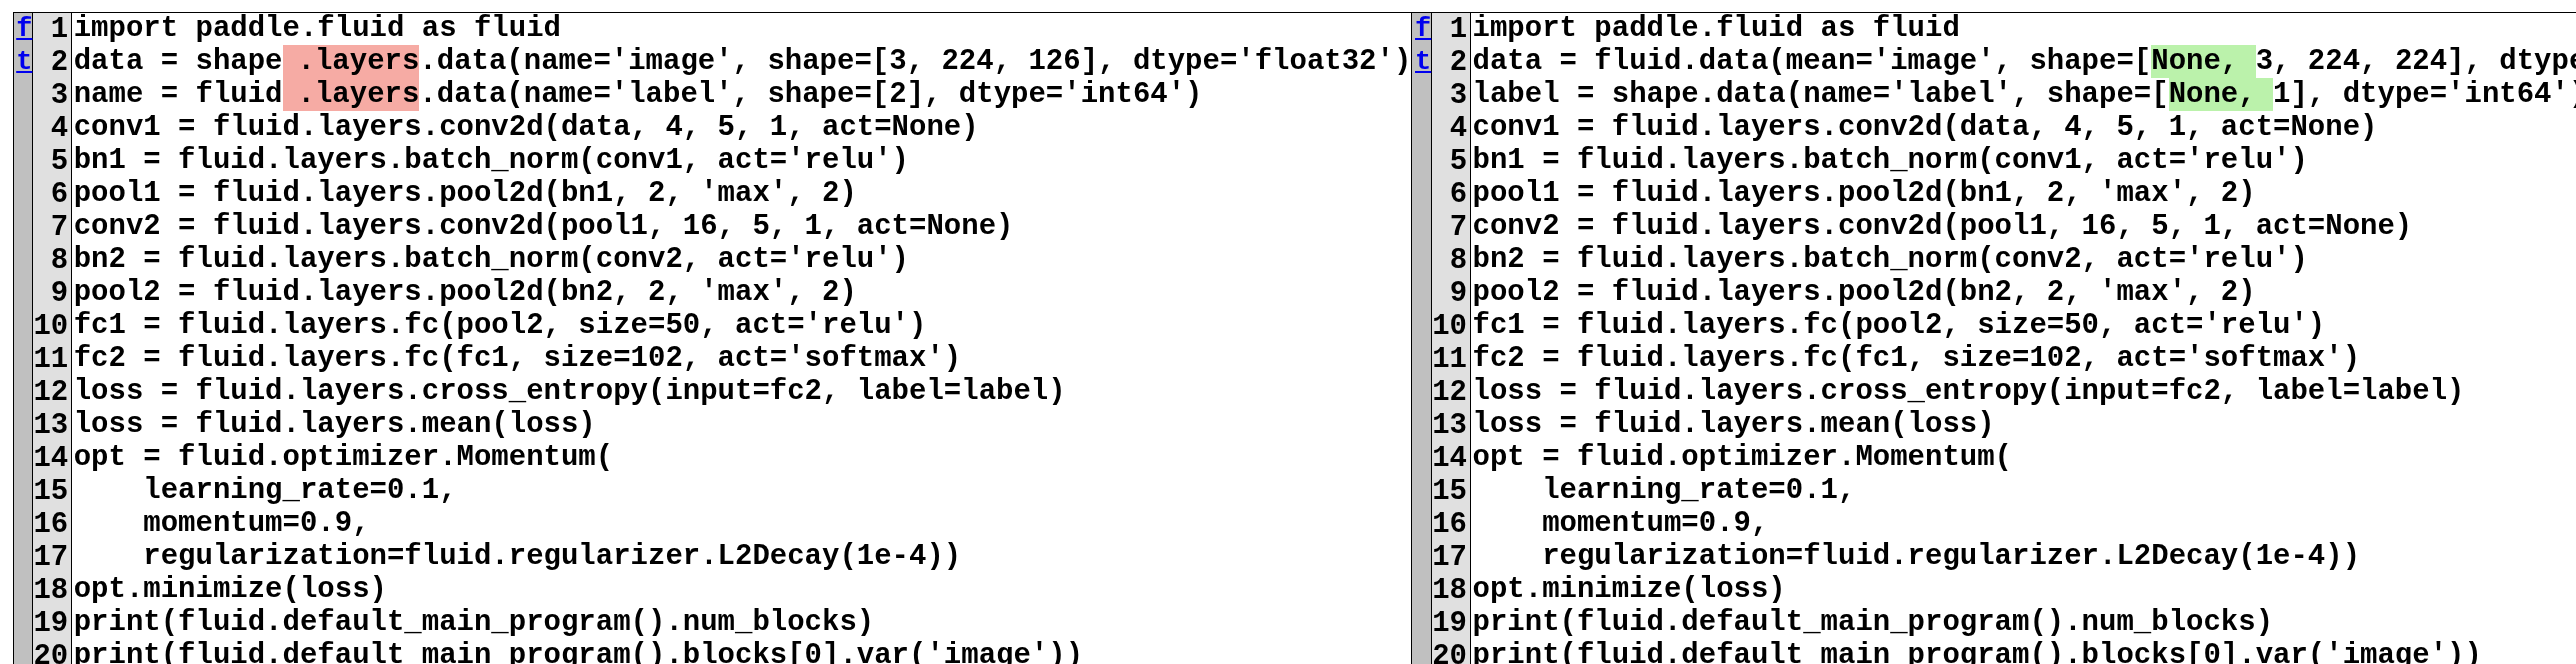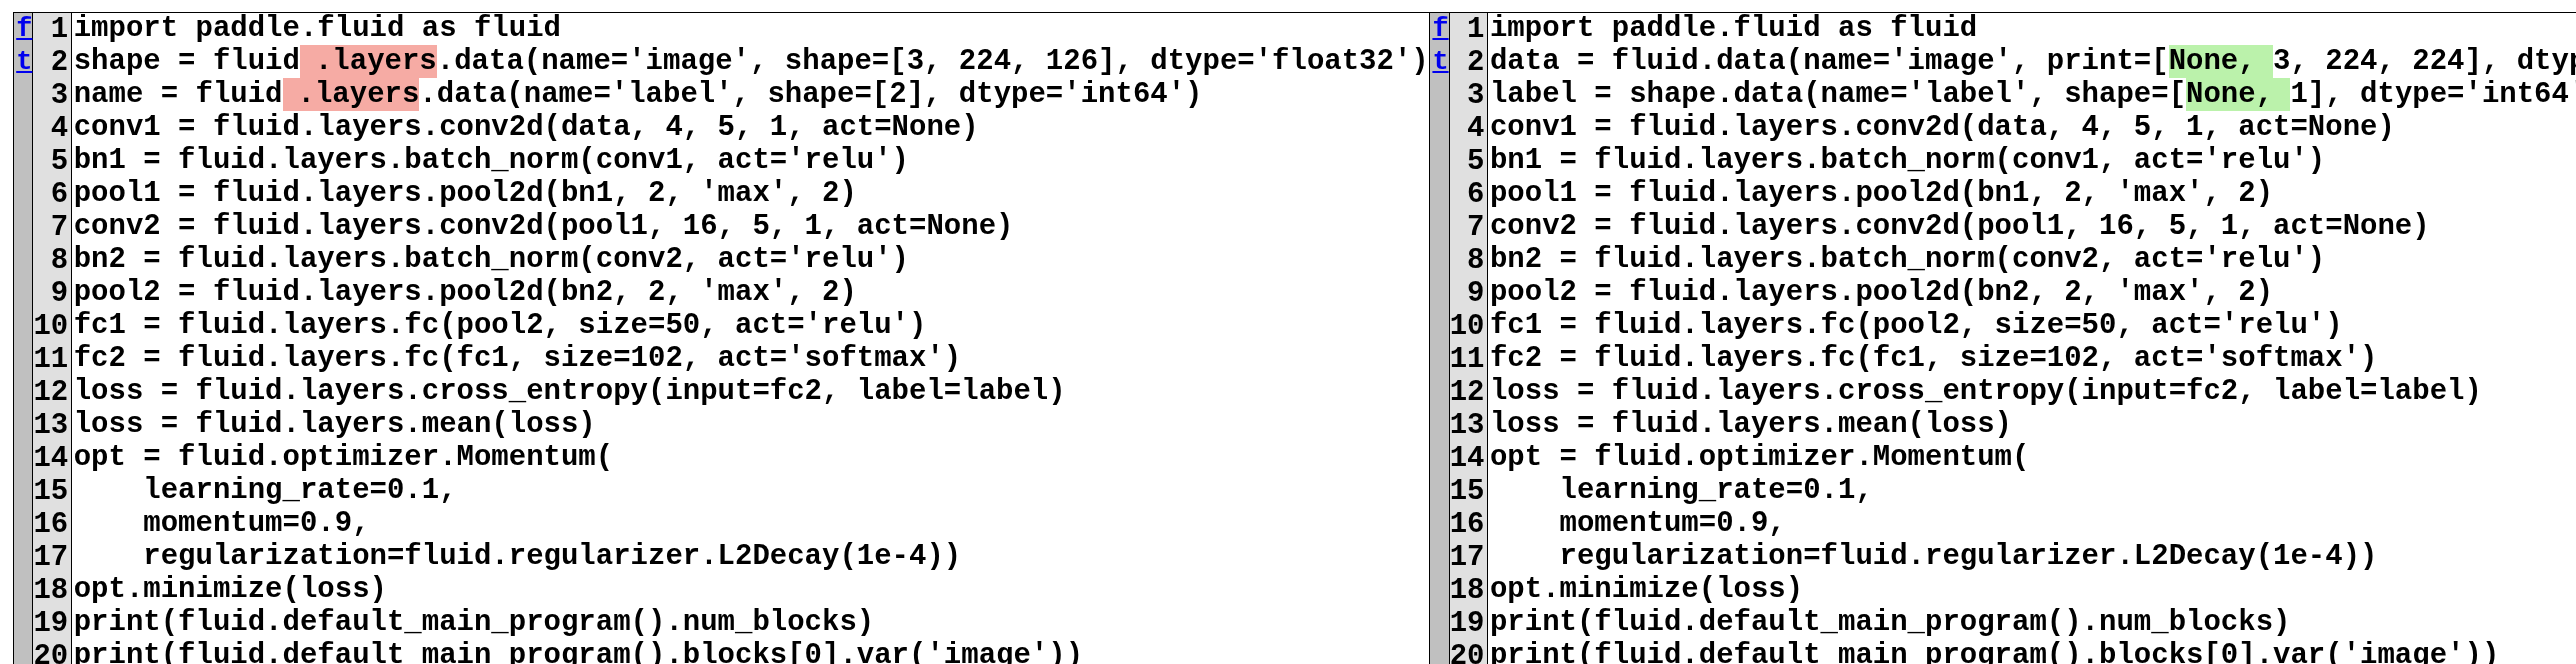--- a/index.html
+++ b/index.html
@@ -78,24 +78,24 @@
         <td class="next"><a class="navlink" href="#">f</a></td>
         <td class="lineno">1</td>
         <td class="code"><span>import paddle.fluid as fluid</span></td>
         <td class="next rnext"><a class="navlink" href="#">f</a></td>
         <td class="lineno">1</td>
         <td class="code"><span>import paddle.fluid as fluid</span></td>
       </tr>
       <tr>
         <td class="next"><a class="navlink" href="#">t</a></td>
         <td class="lineno">2</td>
-        <td class="code"><span>shape = fluid</span><span class="removed">.layers</span><span>.data(name='image', shape=[3, 224, 126], dtype='float32')</span></td>
+        <td class="code"><span>data = shape</span><span class="removed">.layers</span><span>.data(name='image', shape=[3, 224, 126], dtype='float32')</span></td>
         <td class="next rnext"><a class="navlink" href="#">t</a></td>
         <td class="lineno">2</td>
-        <td class="code"><span>data = fluid.data(name='image', print=[</span><span class="added">None, </span><span>3, 224, 224], dtype='float32')</span></td>
+        <td class="code"><span>data = fluid.data(mean='image', shape=[</span><span class="added">None, </span><span>3, 224, 224], dtype='float32')</span></td>
       </tr>
       <tr>
         <td class="next"></td>
         <td class="lineno">3</td>
         <td class="code"><span>name = fluid</span><span class="removed">.layers</span><span>.data(name='label', shape=[2], dtype='int64')</span></td>
         <td class="next rnext"></td>
         <td class="lineno">3</td>
         <td class="code"><span>label = shape.data(name='label', shape=[</span><span class="added">None, </span><span>1], dtype='int64')</span></td>
       </tr>
       <tr>

